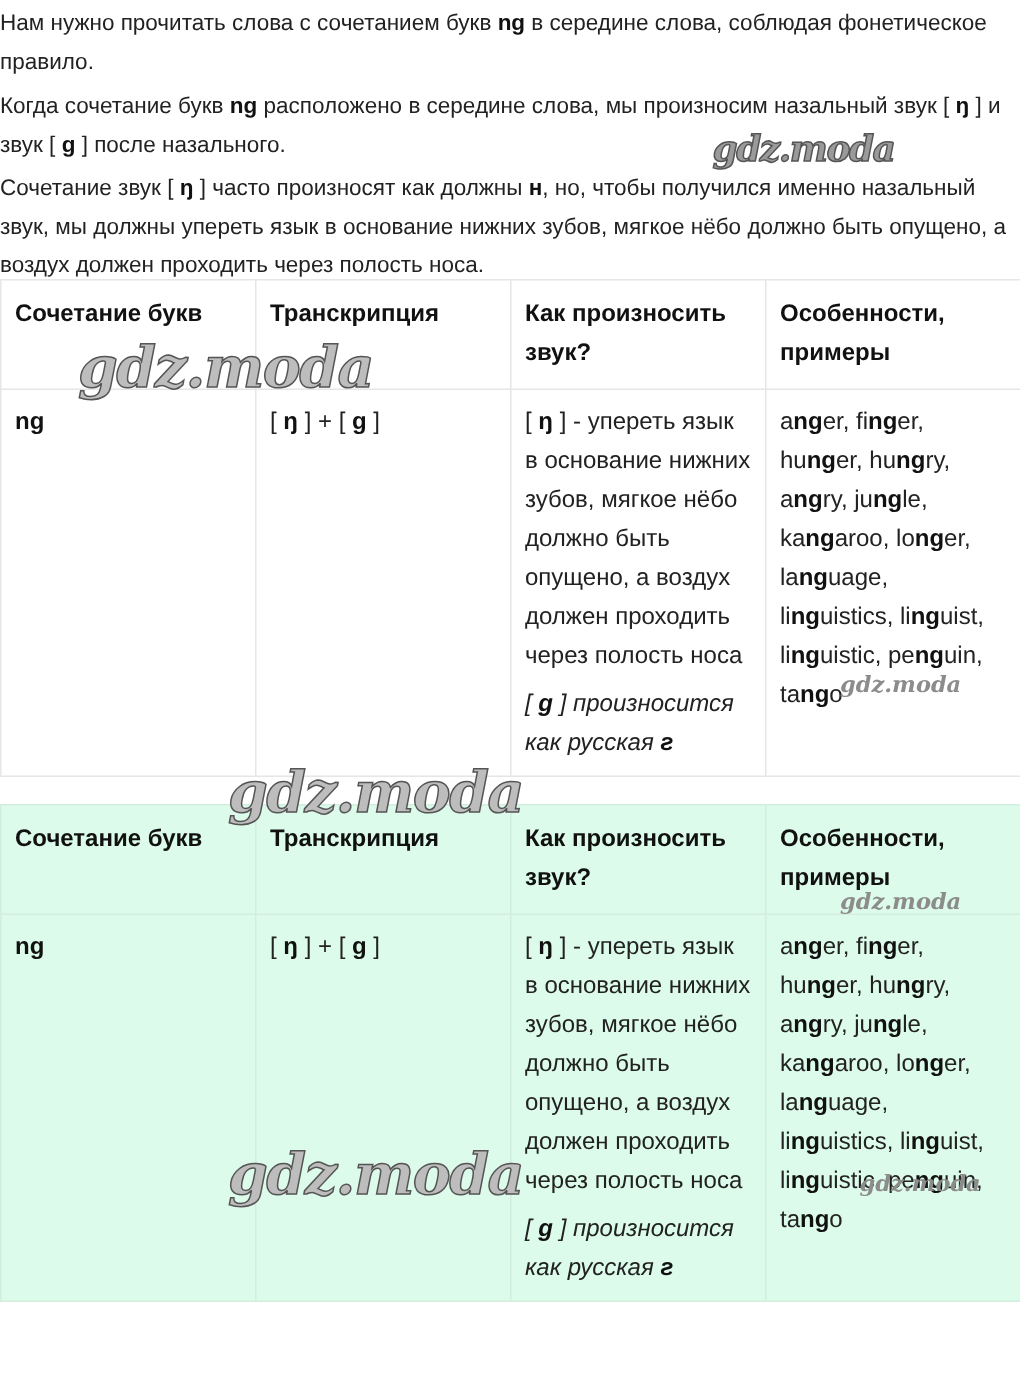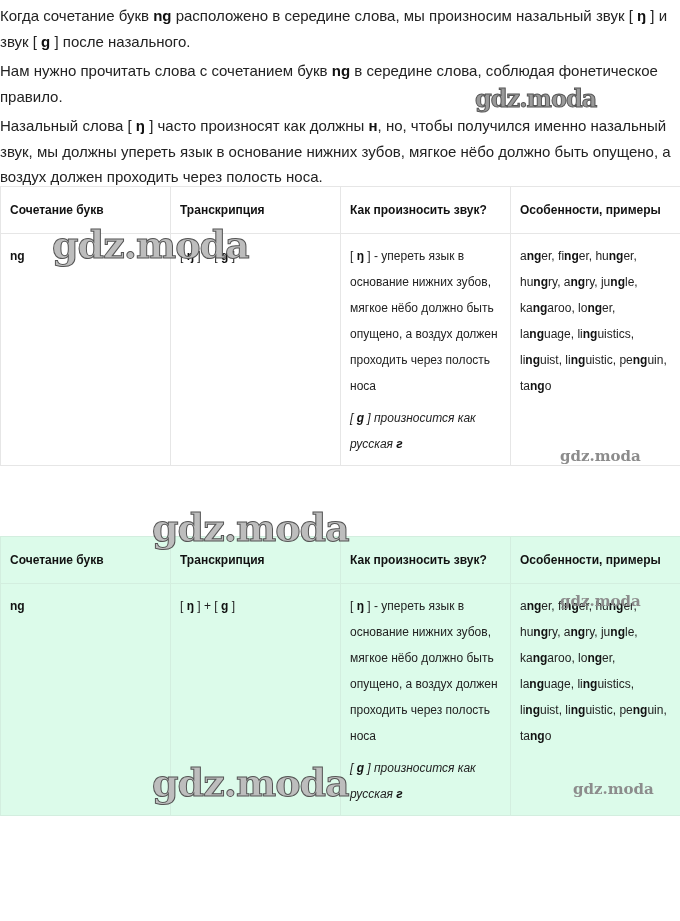--- a/index.html
+++ b/index.html
@@ -1,40 +1,40 @@
 <!DOCTYPE html>
 <html><head>
 <meta charset="utf-8">
 <style>
   html, body { margin:0; padding:0; }
   body { width:680px; height:921px; background:#ffffff; position:relative; overflow:hidden;
          font-family:"Liberation Sans", sans-serif; color:#222; }
   .intro { position:absolute; left:0; top:3px; width:675px; font-size:15px; line-height:25.5px; }
   .intro p { margin:0 0 4px 0; }
   b { font-weight:bold; color:#111; }
-  table.t { position:absolute; left:0; width:680px; border-collapse:collapse; table-layout:fixed; font-size:12px; }
+  table.t { position:absolute; left:0; width:680px; border-collapse:collapse; table-layout:fixed; font-size:16px; }
   table.t td { border:1px solid #e6e6e6; vertical-align:top; padding:9px 8px 8px 9px; line-height:26px; }
   table.t td.h { font-weight:bold; color:#111; padding-top:10px; padding-bottom:10px; }
   table.t col.c1 { width:170px; } table.t col.c2 { width:170px; } table.t col.c3 { width:170px; } table.t col.c4 { width:170px; }
   #t1 { top:186px; background:#ffffff; }
   #t2 { top:536px; background:#dcfbea; }
   #t2 td { border-color:#d3eedf; }
   .note { margin-top:6px;font-style:italic; }
   .wm { position:absolute; font-family:"DejaVu Serif", serif; font-weight:bold; color:#9a9a9a;
-        -webkit-text-stroke:1px #555; letter-spacing:-1px; pointer-events:none; }
+        -webkit-text-stroke:1px #555; letter-spacing:-1px; pointer-events:none;font-style:italic; }
   .wm.big { font-size:38px; color:#bdbdbd; }
   .wm.small { font-size:15px; color:#8c8c8c; -webkit-text-stroke:0; letter-spacing:0; }
 </style>
 </head>
 <body>
 
 <div class="intro">
+  <p><span>Нам нужно прочитать слова с сочетанием букв </span><b>ng</b><span> в середине слова, соблюдая фонетическое правило.</span></p>
   <p><span>Когда сочетание букв </span><b>ng</b><span> расположено в середине слова, мы произносим назальный звук [ </span><b>ŋ</b><span> ] и звук [ </span><b>g</b><span> ] после назального.</span></p>
-  <p><span>Нам нужно прочитать слова с сочетанием букв </span><b>ng</b><span> в середине слова, соблюдая фонетическое правило.</span></p>
-  <p><span>Назальный слова [ </span><b>ŋ</b><span> ] часто произносят как должны </span><b>н</b><span>, но, чтобы получился именно назальный звук, мы должны упереть язык в основание нижних зубов, мягкое нёбо должно быть опущено, а воздух должен проходить через полость носа.</span></p>
+  <p><span>Сочетание звук [ </span><b>ŋ</b><span> ] часто произносят как должны </span><b>н</b><span>, но, чтобы получился именно назальный звук, мы должны упереть язык в основание нижних зубов, мягкое нёбо должно быть опущено, а воздух должен проходить через полость носа.</span></p>
 </div>
 
 <table class="t" id="t1">
   <colgroup>
       <col class="c1">
       <col class="c2">
       <col class="c3">
       <col class="c4">
     </colgroup>
   <tbody>

